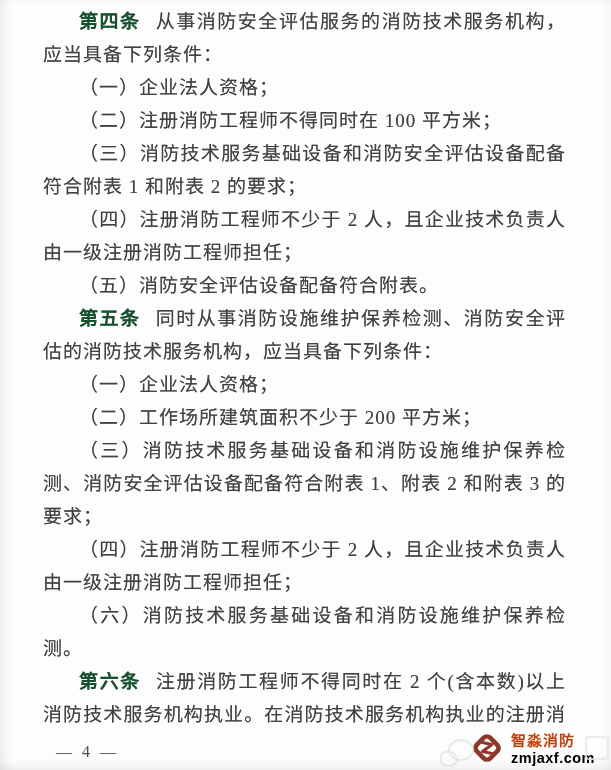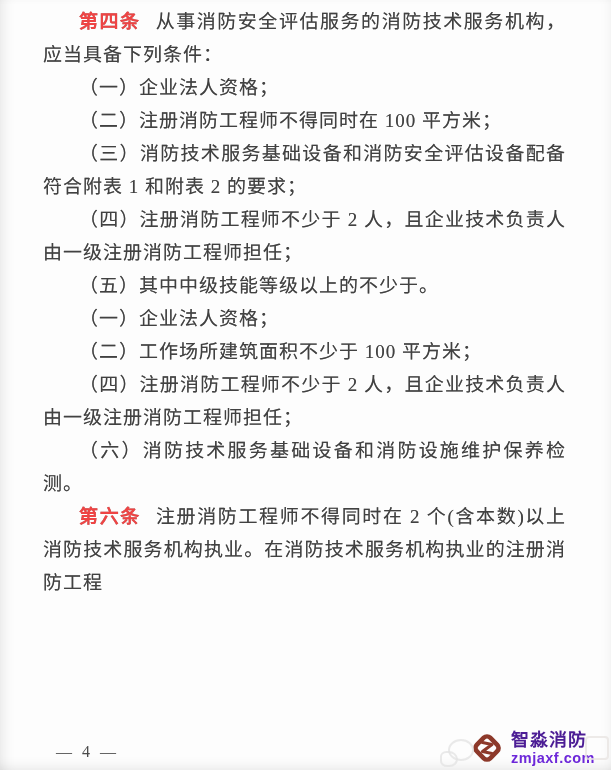--- a/index.html
+++ b/index.html
@@ -37,21 +37,21 @@
     text-justify: inter-ideograph;
     text-shadow: 0 0 0.6px rgba(70,70,70,0.55);
   }
   p.para {
     margin: 0;
     text-indent: 36px;
   }
   .art {
     font-family: "Liberation Sans", "DejaVu Sans", sans-serif;
     font-weight: bold;
-    color: #ef4444;
+    color: #14532d;
     margin-right: 15px;
   }
   .page-number {
     position: absolute;
     left: 56px;
     bottom: 9px;
     font-size: 16px;
     letter-spacing: 3px;
     color: #4a4a4a;
     font-family: "Liberation Serif", "DejaVu Serif", serif;
@@ -71,47 +71,49 @@
     opacity: 0.8;
   }
   .wm-blob.b1 { width: 22px; height: 18px; left: -18px; bottom: 6px; }
   .wm-blob.b2 { width: 14px; height: 12px; left: -26px; bottom: 0px; border-radius: 40% 60% 55% 45%; }
   .wm-blob.b3 { width: 20px; height: 20px; right: -14px; bottom: 7px; border-radius: 4px; border-color: #e9e5e2; }
   .logo-icon { display: block; }
   .logo-text { display: flex; flex-direction: column; justify-content: center; }
   .logo-title {
     font-family: "Liberation Sans", "DejaVu Sans", sans-serif;
     font-weight: bold;
-    font-size: 18px;
+    font-size: 15px;
     line-height: 19px;
-    color: #4c1d95;
+    color: #c2410c;
     letter-spacing: 1px;
   }
   .logo-domain {
     font-family: "Liberation Sans", "DejaVu Sans", sans-serif;
     font-weight: bold;
     font-size: 14.5px;
     line-height: 16px;
-    color: #6d28d9;
+    color: #000000;
     letter-spacing: 0.5px;
   }
 </style>
 </head>
 <body>
 
 <div class="page">
   <div class="content">
     <p class="para"><span class="art">第四条</span><span>从事消防安全评估服务的消防技术服务机构，应当具备下列条件：</span></p>
     <p class="para"><span>（一）企业法人资格；</span></p>
     <p class="para"><span>（二）注册消防工程师不得同时在 100 平方米；</span></p>
     <p class="para"><span>（三）消防技术服务基础设备和消防安全评估设备配备符合附表 1 和附表 2 的要求；</span></p>
     <p class="para"><span>（四）注册消防工程师不少于 2 人，且企业技术负责人由一级注册消防工程师担任；</span></p>
-    <p class="para"><span>（五）其中中级技能等级以上的不少于。</span></p>
+    <p class="para"><span>（五）消防安全评估设备配备符合附表。</span></p>
+    <p class="para"><span class="art">第五条</span><span>同时从事消防设施维护保养检测、消防安全评估的消防技术服务机构，应当具备下列条件：</span></p>
     <p class="para"><span>（一）企业法人资格；</span></p>
-    <p class="para"><span>（二）工作场所建筑面积不少于 100 平方米；</span></p>
+    <p class="para"><span>（二）工作场所建筑面积不少于 200 平方米；</span></p>
+    <p class="para"><span>（三）消防技术服务基础设备和消防设施维护保养检测、消防安全评估设备配备符合附表 1、附表 2 和附表 3 的要求；</span></p>
     <p class="para"><span>（四）注册消防工程师不少于 2 人，且企业技术负责人由一级注册消防工程师担任；</span></p>
     <p class="para"><span>（六）消防技术服务基础设备和消防设施维护保养检测。</span></p>
     <p class="para"><span class="art">第六条</span><span>注册消防工程师不得同时在 2 个(含本数)以上消防技术服务机构执业。在消防技术服务机构执业的注册消防工程</span></p>
   </div>
 
   <div class="page-number">— 4 —</div>
 
   <div class="logo">
     <span class="wm-blob b1"></span>
     <span class="wm-blob b2"></span>

